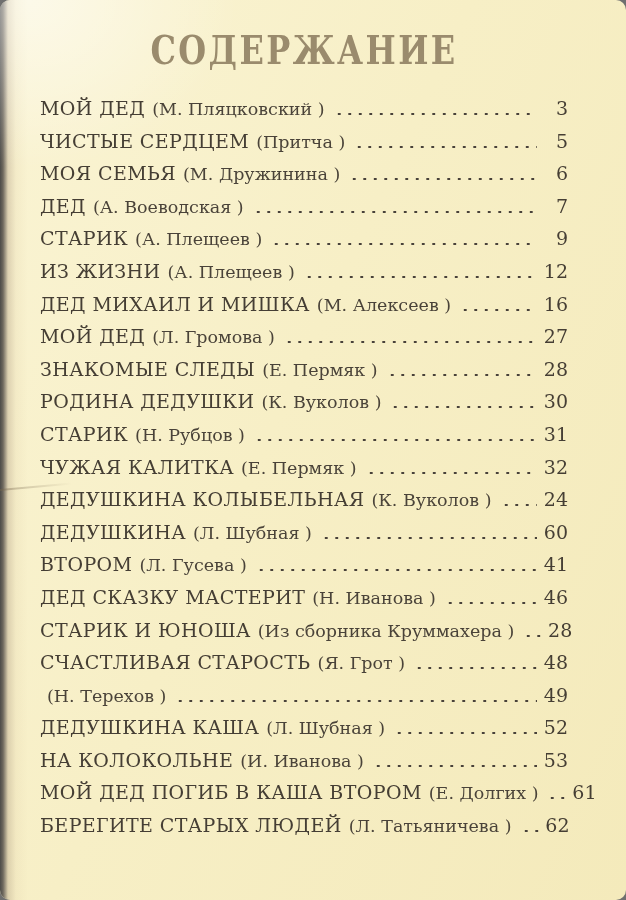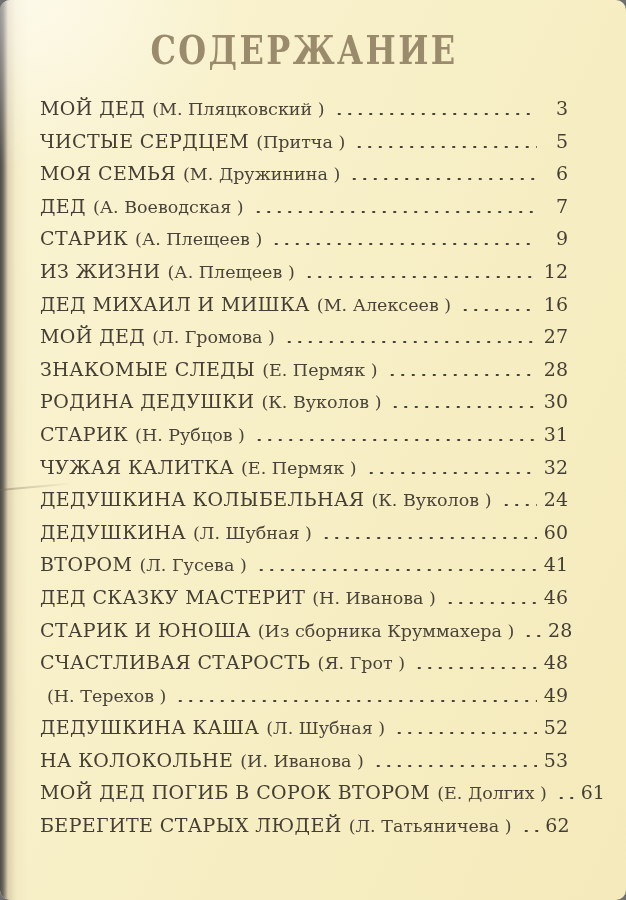--- a/index.html
+++ b/index.html
@@ -235,21 +235,21 @@
   </div>
 
   <div class="row">
     <span class="t">НА КОЛОКОЛЬНЕ</span>
     <span class="a">(И. Иванова )</span>
     <span class="leader"></span>
     <span class="pg">53</span>
   </div>
 
   <div class="row">
-    <span class="t">МОЙ ДЕД ПОГИБ В СОРОК ВТОРОМ</span>
+    <span class="t">МОЙ ДЕД ПОГИБ В КАША ВТОРОМ</span>
     <span class="a">(Е. Долгих )</span>
     <span class="leader"></span>
     <span class="pg">61</span>
   </div>
 
   <div class="row">
     <span class="t">БЕРЕГИТЕ СТАРЫХ ЛЮДЕЙ</span>
     <span class="a">(Л. Татьяничева )</span>
     <span class="leader"></span>
     <span class="pg">62</span>

